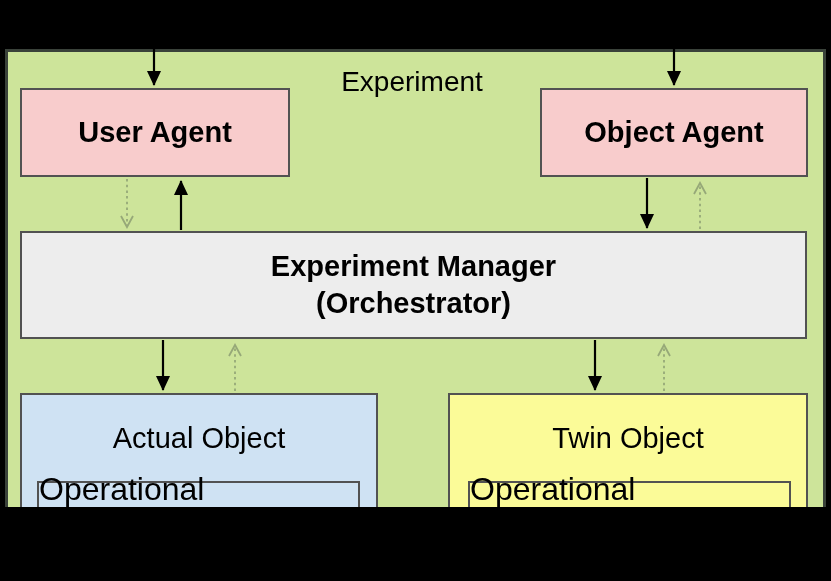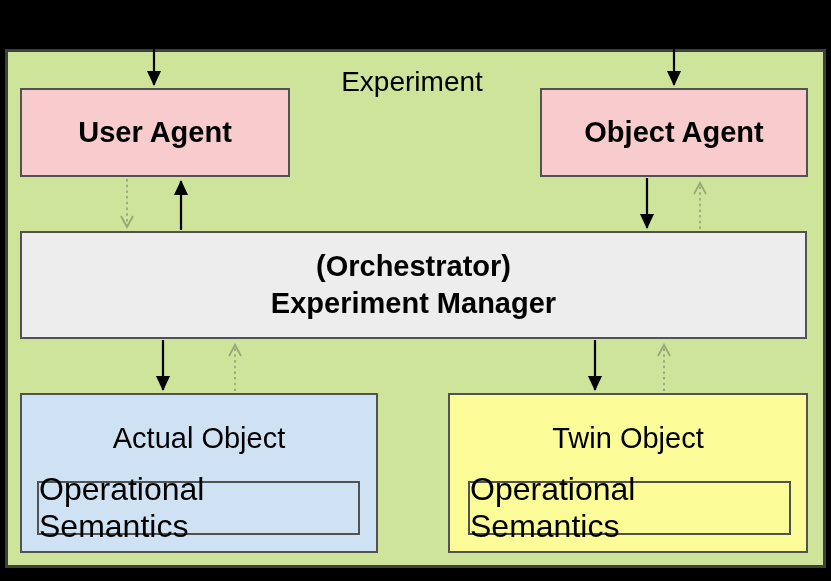--- a/index.html
+++ b/index.html
@@ -4,21 +4,21 @@
 <style>
   html, body { margin: 0; padding: 0; }
   body {
     background: #000;
     font-family: "Liberation Sans", "DejaVu Sans", sans-serif;
     -webkit-font-smoothing: antialiased;
   }
   .canvas {
     position: relative;
     width: 831px;
-    height: 581px;
+    height: 507px;
     background: var(--canvas_bg, #000);
     overflow: hidden;
   }
   .panel {
     position: absolute;
     left: 5px; top: 49px;
     width: 821px; height: 519px;
     box-sizing: border-box;
     background: var(--panel_bg, #cde49a);
     border: 3px solid var(--panel_border, #3a423a);
@@ -104,22 +104,22 @@
 
   <div class="node user-agent">
     <span>User Agent</span>
   </div>
 
   <div class="node machine-agent">
     <span>Object Agent</span>
   </div>
 
   <div class="node manager">
+    <div>Experiment Manager</div>
     <div>(Orchestrator)</div>
-    <div>Experiment Manager</div>
   </div>
 
 
   <div class="object-node actual-object">
     <div class="object-title">Actual Object</div>
     <div class="sem-box">Operational Semantics</div>
   </div>
 
   <div class="object-node twin-object">
     <div class="object-title">Twin Object</div>

